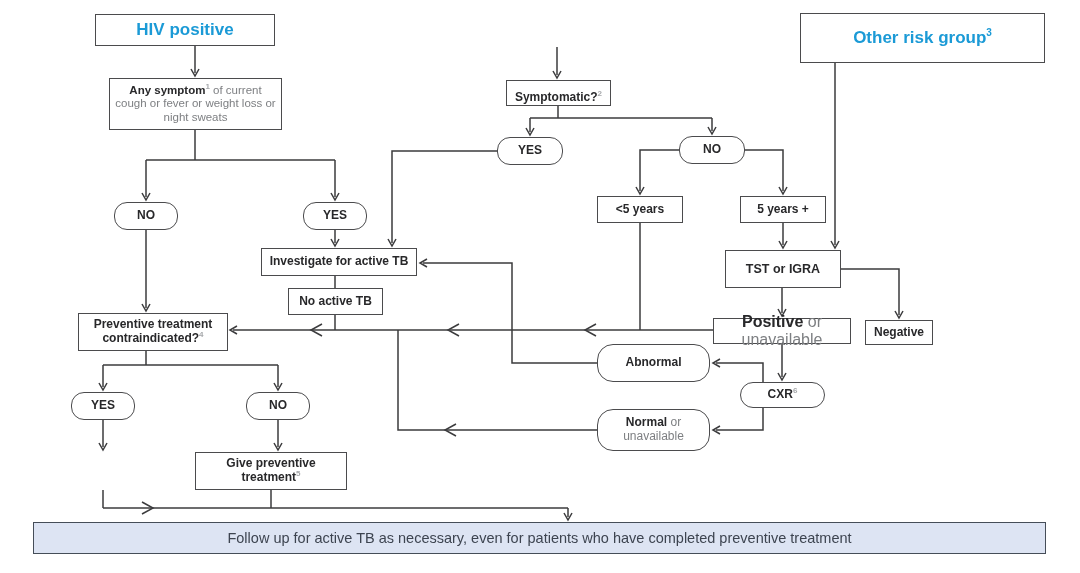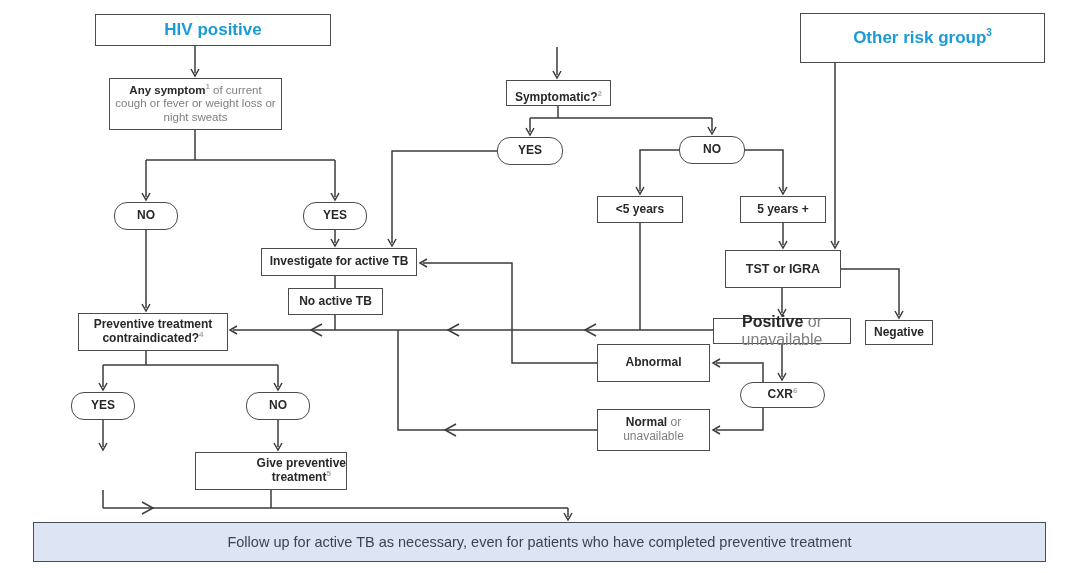--- a/index.html
+++ b/index.html
@@ -17,21 +17,21 @@
     font-family:"Liberation Sans","DejaVu Sans",sans-serif;
   }
   svg.wires{position:absolute;left:0;top:0;width:1080px;height:573px;}
   .box{
     position:absolute;box-sizing:border-box;border:1.5px solid var(--border);
     background:#ffffff;display:flex;align-items:center;justify-content:center;
     text-align:center;color:var(--ink);font-size:12px;font-weight:bold;line-height:1.15;
   }
   .hdr{font-size:17px;font-weight:bold;color:var(--accent);border-width:1.6px;}
   .pill{border-radius:13px;}
-  .round{border-radius:0;}
+  .round{border-radius:16px;}
   .sym{font-size:11.5px;}
   .sym .gray{font-weight:normal;}
   .gray{color:var(--gray);font-weight:normal;}
   sup{font-size:8px;line-height:0;color:var(--supgray);font-weight:bold;}
   .hdr sup{color:inherit;font-size:10px;}
   .bar{
     background:var(--bar-fill);border:1.6px solid #454d58;color:#3d4450;
     font-weight:normal;font-size:14.5px;
   }
   .pad{padding:2px 4px;}
@@ -97,21 +97,21 @@
       <path d="M568,508 V517" marker-end="url(#arr)"></path>
 
       <path d="M322,324 L311,330 L322,336"></path>
       <path d="M459,324 L448,330 L459,336"></path>
       <path d="M596,324 L585,330 L596,336"></path>
       <path d="M456,424 L445,430 L456,436"></path>
       <path d="M142,502 L153,508 L142,514"></path>
     </g>
   </svg>
 
-  <div class="box hdr" style="left:95px;top:14px;width:236px;height:32px;">
+  <div class="box hdr" style="left:95px;top:14px;width:180px;height:32px;">
     <span>HIV positive</span>
   </div>
   <div class="box hdr" style="left:800px;top:13px;width:245px;height:50px;">
     <span><span>Other risk group</span><sup>3</sup></span>
   </div>
 
   <div class="box sym pad" style="left:109px;top:78px;width:173px;height:52px;">
     <span><b>Any symptom</b><sup>1</sup><span class="gray"> of current cough or fever or weight loss or night sweats</span></span>
   </div>
   <div class="box pill" style="left:114px;top:202px;width:64px;height:28px;">
@@ -167,21 +167,21 @@
   <div class="box" style="left:78px;top:313px;width:150px;height:38px;font-size:12px;">
     <span><span>Preventive treatment</span><br><span>contraindicated?</span><sup>4</sup></span>
   </div>
   <div class="box pill" style="left:71px;top:392px;width:64px;height:28px;">
     <span>YES</span>
   </div>
   <div class="box pill" style="left:246px;top:392px;width:64px;height:28px;">
     <span>NO</span>
   </div>
 
-  <div class="box" style="left:195px;top:452px;width:152px;height:38px;justify-content:flex-end;">
+  <div class="box" style="left:195px;top:452px;width:152px;height:38px;">
     <span><span>Give preventive</span><br><span>treatment</span><sup>5</sup></span>
   </div>
 
-  <div class="box bar" style="left:33px;top:522px;width:1013px;height:40px;">
+  <div class="box bar" style="left:33px;top:522px;width:1013px;height:32px;">
     <span>Follow up for active TB as necessary, even for patients who have completed preventive treatment</span>
   </div>
 
 </div>
 
 </body></html>

